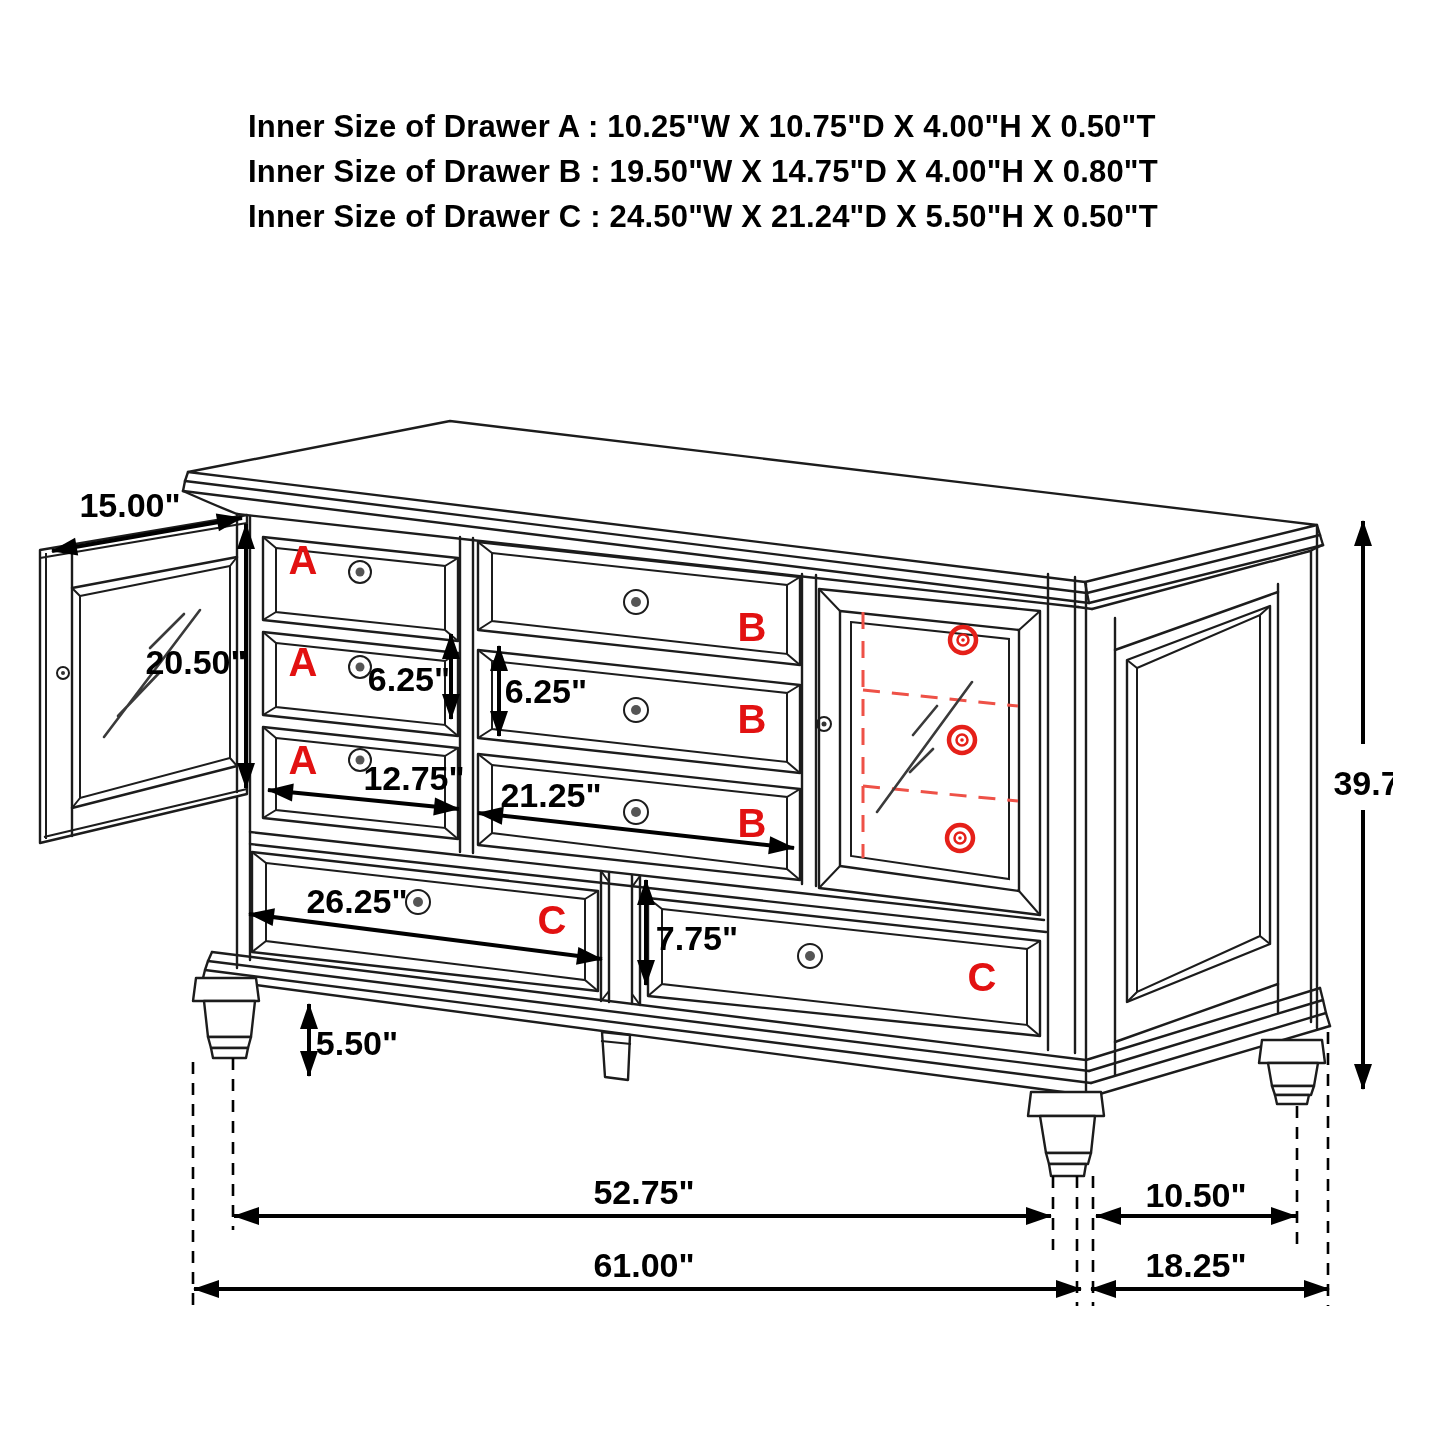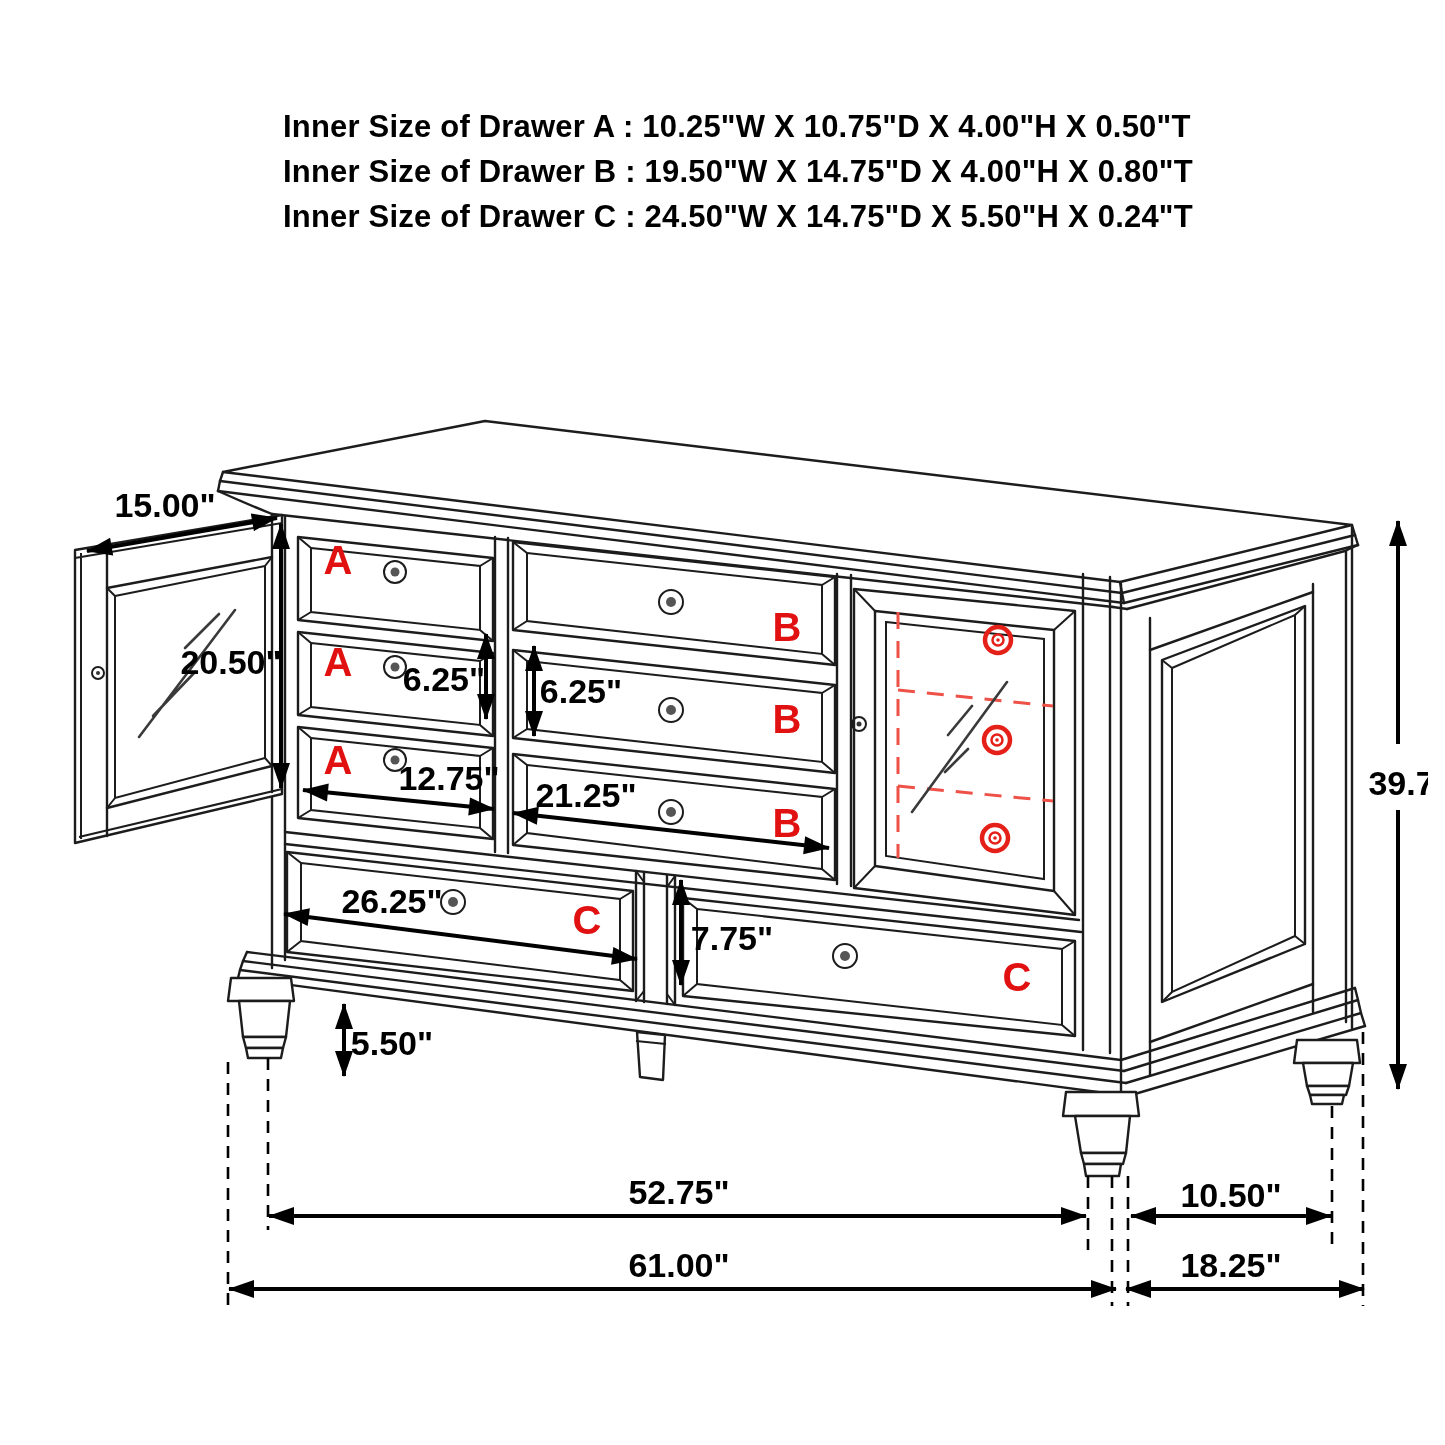--- a/index.html
+++ b/index.html
@@ -1,17 +1,17 @@
 <!DOCTYPE html>
 <html><head>
 <meta charset="utf-8">
 <style>
   html,body{margin:0;padding:0;background:#fff;}
   .stage{position:relative;width:1393px;height:1445px;background:#ffffff;overflow:hidden;
-         font-family:"Liberation Sans",sans-serif;margin-left:35px;}
+         font-family:"Liberation Sans",sans-serif;}
   .hdr{position:absolute;left:248px;top:104px;color:#000;font-weight:bold;
        font-size:31px;line-height:45px;letter-spacing:.2px;white-space:nowrap;}
   svg{position:absolute;left:0;top:0;}
   .art{stroke:#1c1c1c;stroke-width:2.4;fill:none;stroke-linejoin:round;stroke-linecap:round;}
   .artw{stroke:#1c1c1c;stroke-width:2.4;fill:#ffffff;stroke-linejoin:round;}
   .thin{stroke:#1c1c1c;stroke-width:2;fill:none;}
   .dim{stroke:#000;stroke-width:4;fill:none;}
   .ext{stroke:#000;stroke-width:2.6;fill:none;stroke-dasharray:12 9;}
   .rdash{stroke:#ee5147;stroke-width:3;fill:none;stroke-dasharray:17 12;}
   .refl{stroke:#3a3a3a;stroke-width:2.6;fill:none;stroke-linecap:round;}
@@ -21,21 +21,21 @@
        fill:#e21111;text-anchor:middle;}
 </style>
 </head>
 <body>
 
 <div class="stage">
 
   <div class="hdr">
     <div>Inner Size of Drawer A : 10.25"W X 10.75"D X 4.00"H X 0.50"T</div>
     <div>Inner Size of Drawer B : 19.50"W X 14.75"D X 4.00"H X 0.80"T</div>
-    <div>Inner Size of Drawer C : 24.50"W X 14.75"D X 5.50"H X 0.24"T</div>
+    <div>Inner Size of Drawer C : 24.50"W X 21.24"D X 5.50"H X 0.50"T</div>
   </div>
 
   <svg width="1445" height="1445" viewBox="0 0 1445 1445">
     <defs>
       <marker id="arr" markerUnits="userSpaceOnUse" markerWidth="30" markerHeight="22" refX="27" refY="11" orient="auto-start-reverse">
         <path d="M2,2 L28,11 L2,20 Z" fill="#000"></path>
       </marker>
     </defs>
 
     <g>

